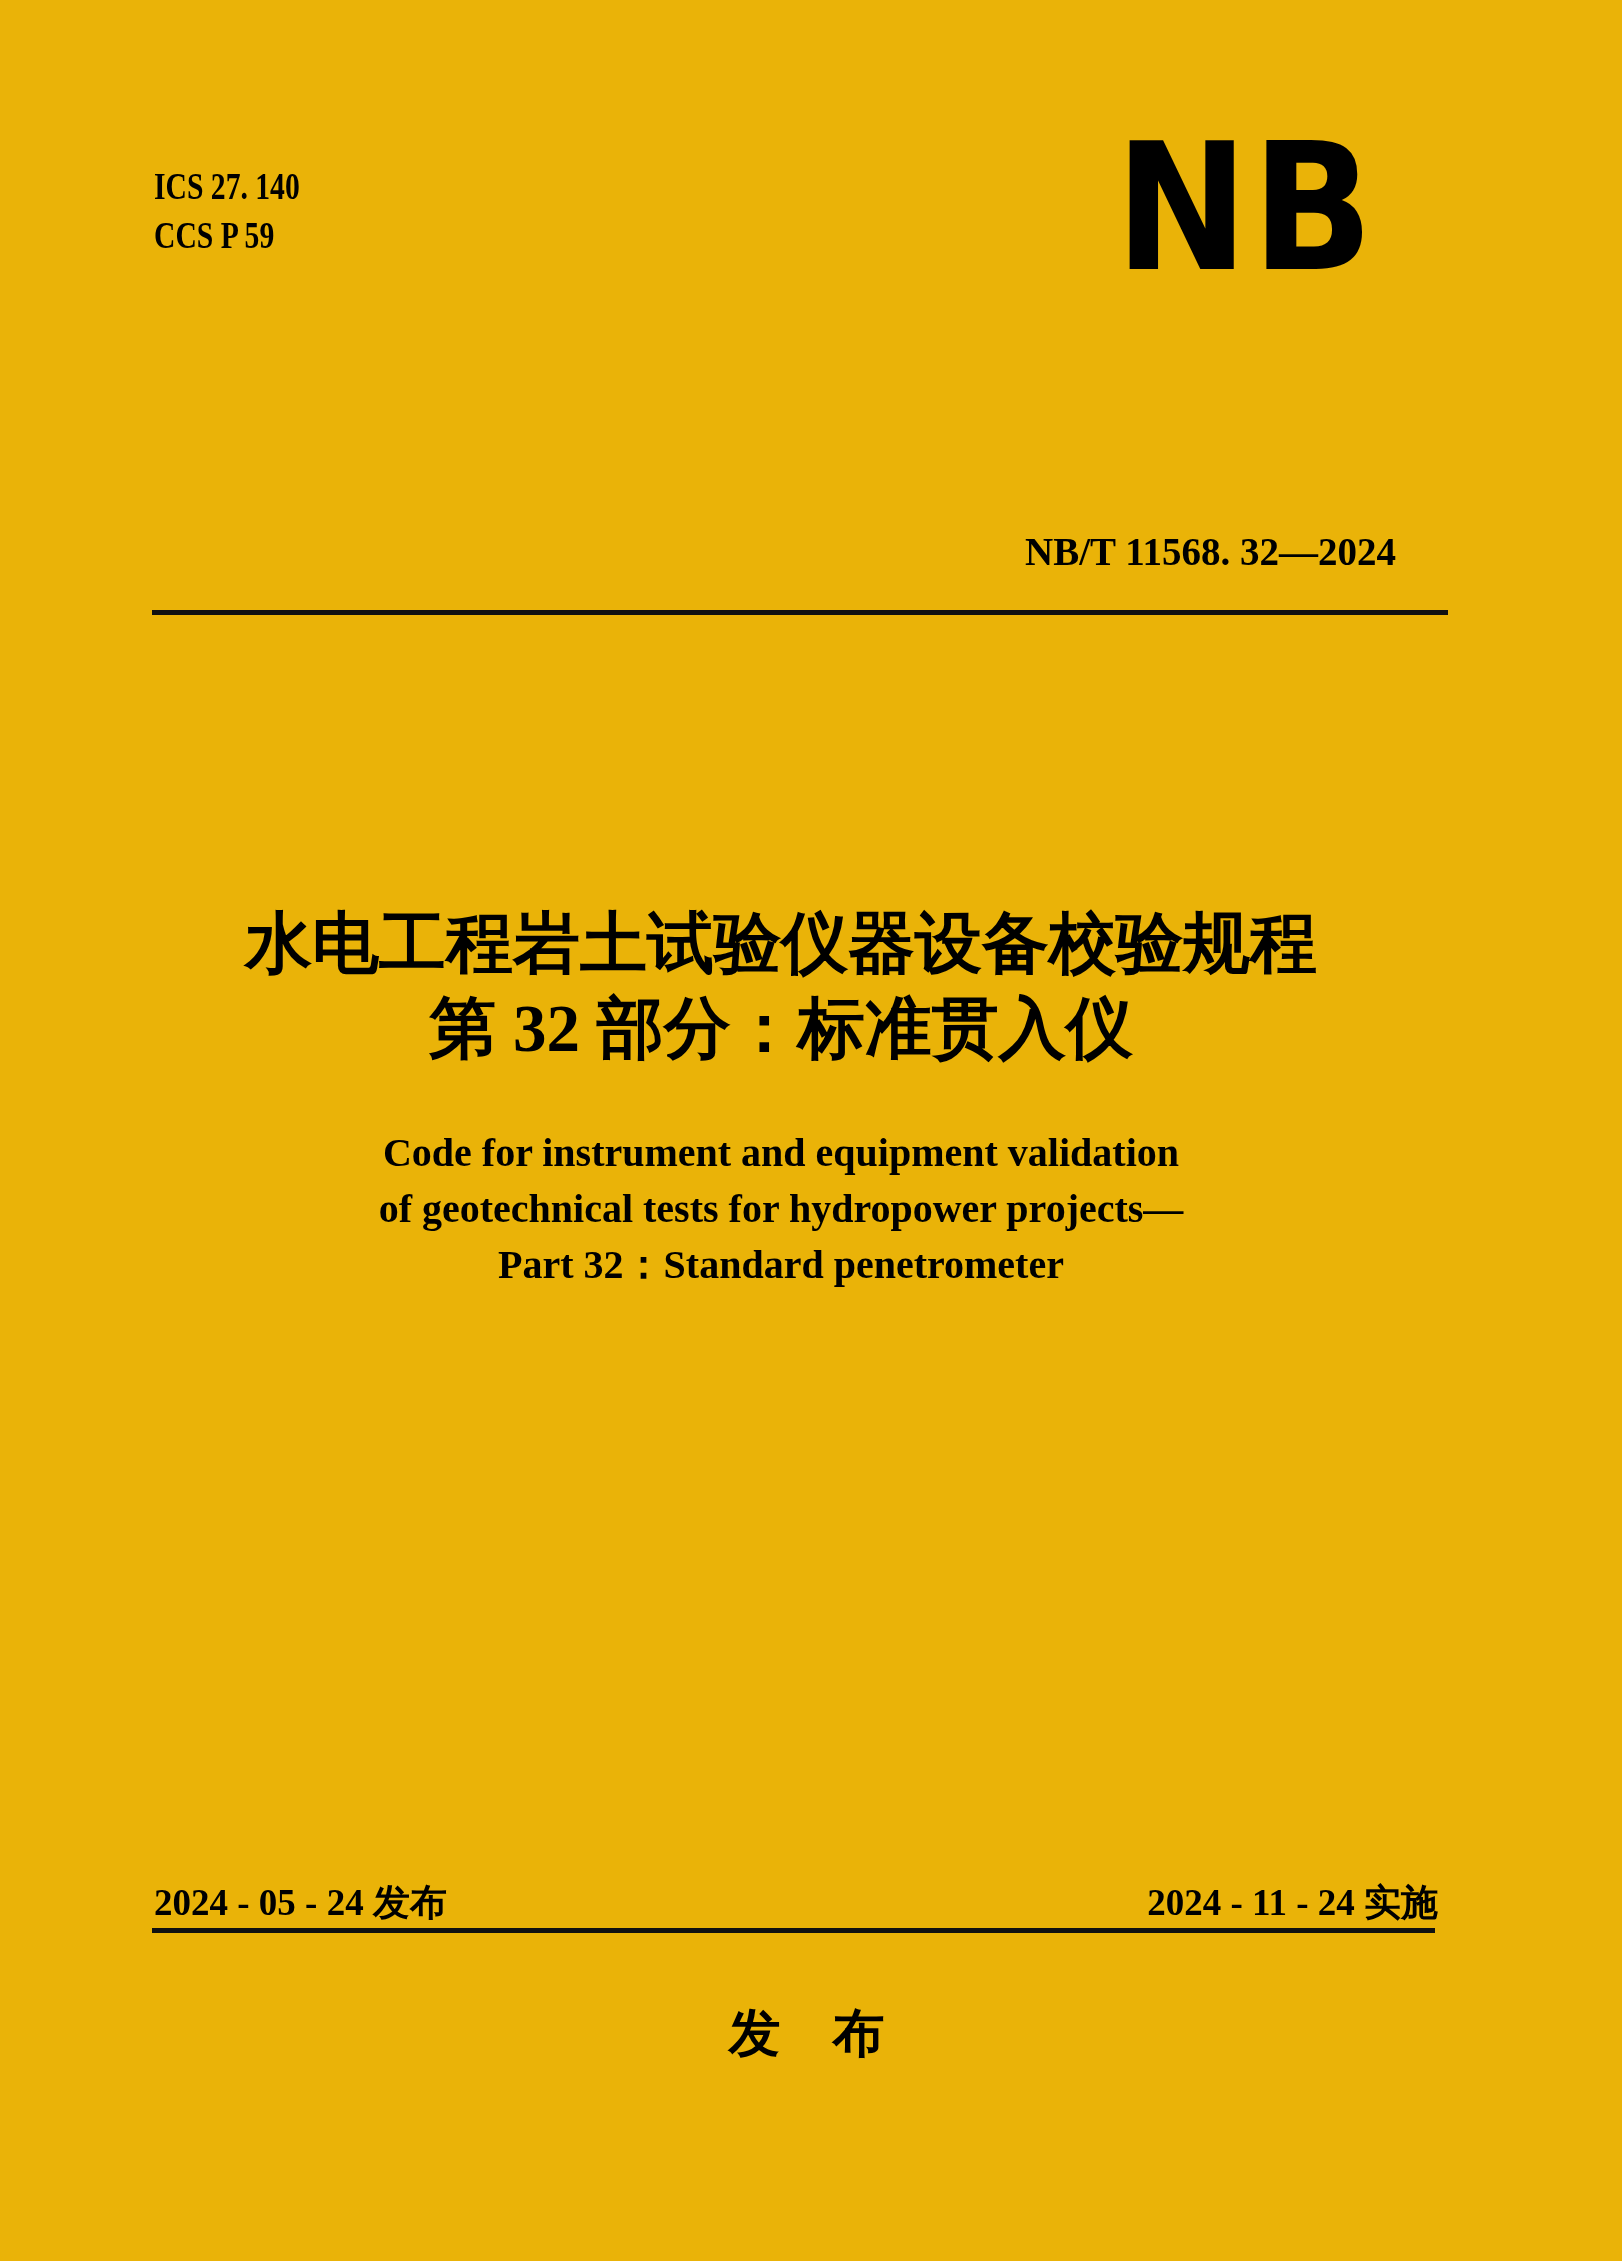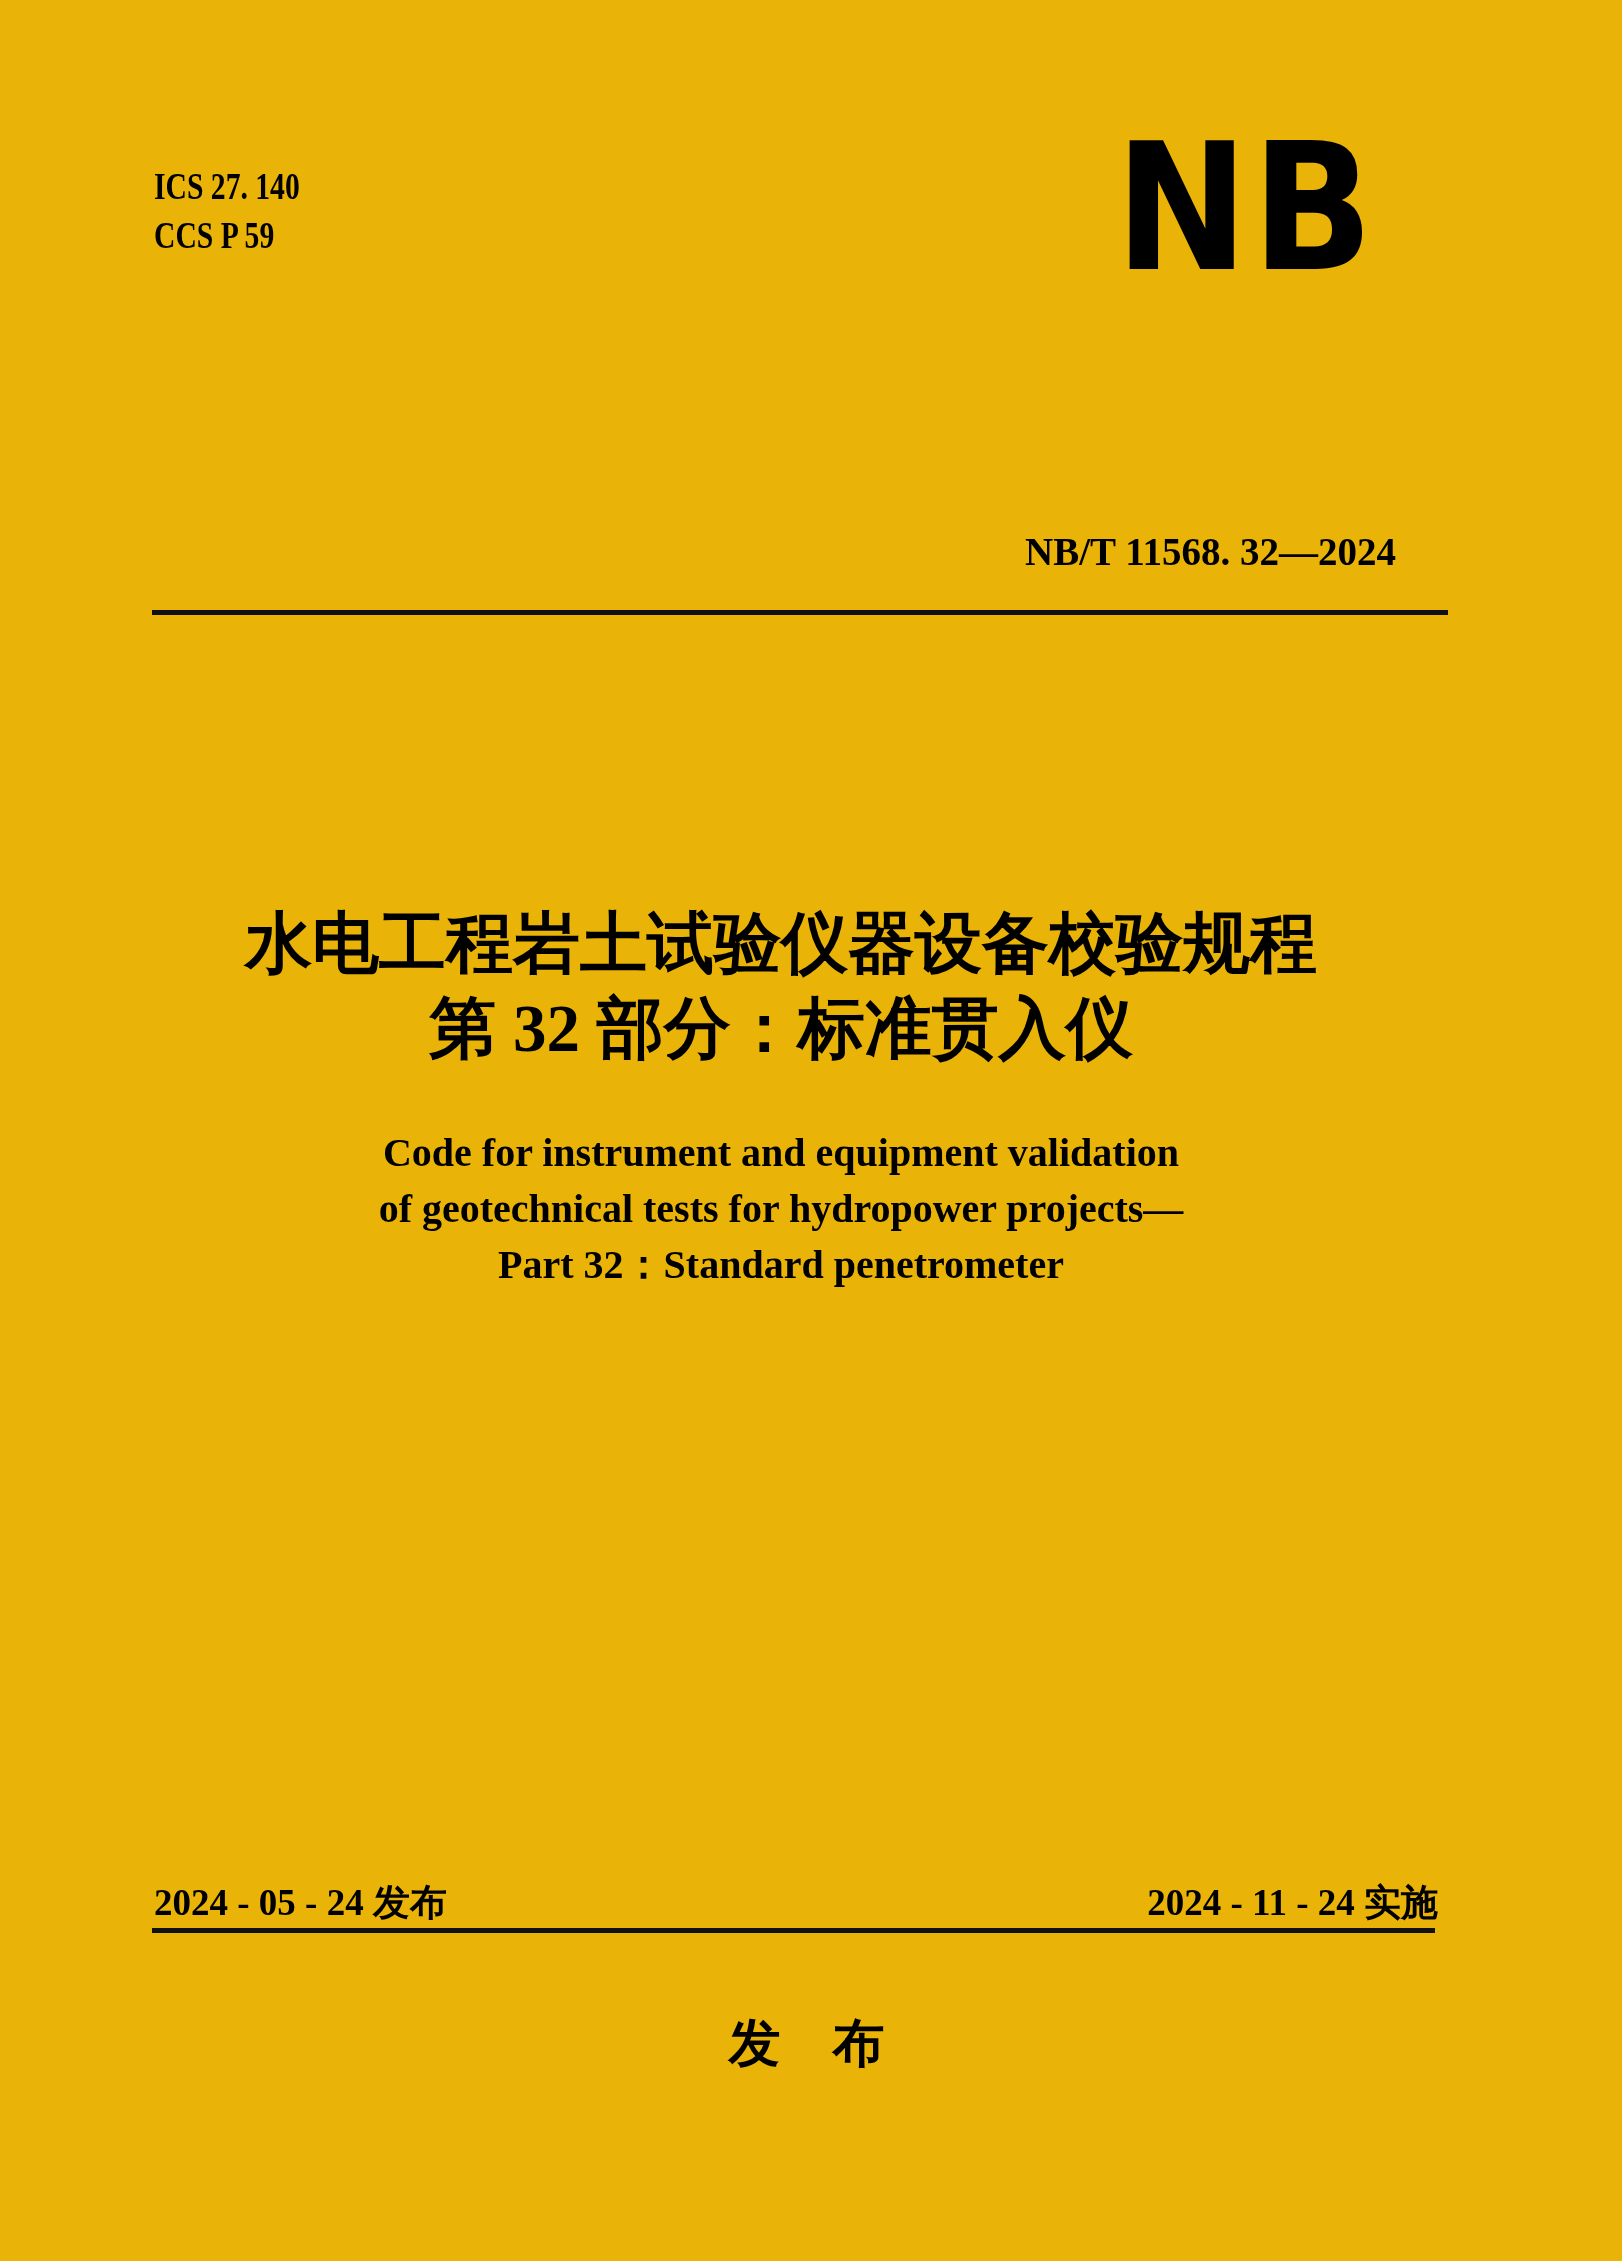--- a/index.html
+++ b/index.html
@@ -66,21 +66,21 @@
   .date.impl{right:184px;}
   
   .publisher-row{
     position:absolute;left:-30px;width:1622px;top:2008px;
     display:flex;justify-content:center;align-items:flex-start;
     white-space:nowrap;
   }
   .publisher-name{font-size:71px;line-height:71px;font-weight:bold;}
   .publisher-action{
     font-size:52px;line-height:52px;font-weight:bold;
-    margin-left:51px;margin-top:10px;
+    margin-left:51px;margin-top:0;
   }
 </style>
 </head>
 <body>
 
 <div class="page">
 
   <div class="ics-block">
     <div>ICS 27. 140</div>
     <div>CCS P 59</div>

